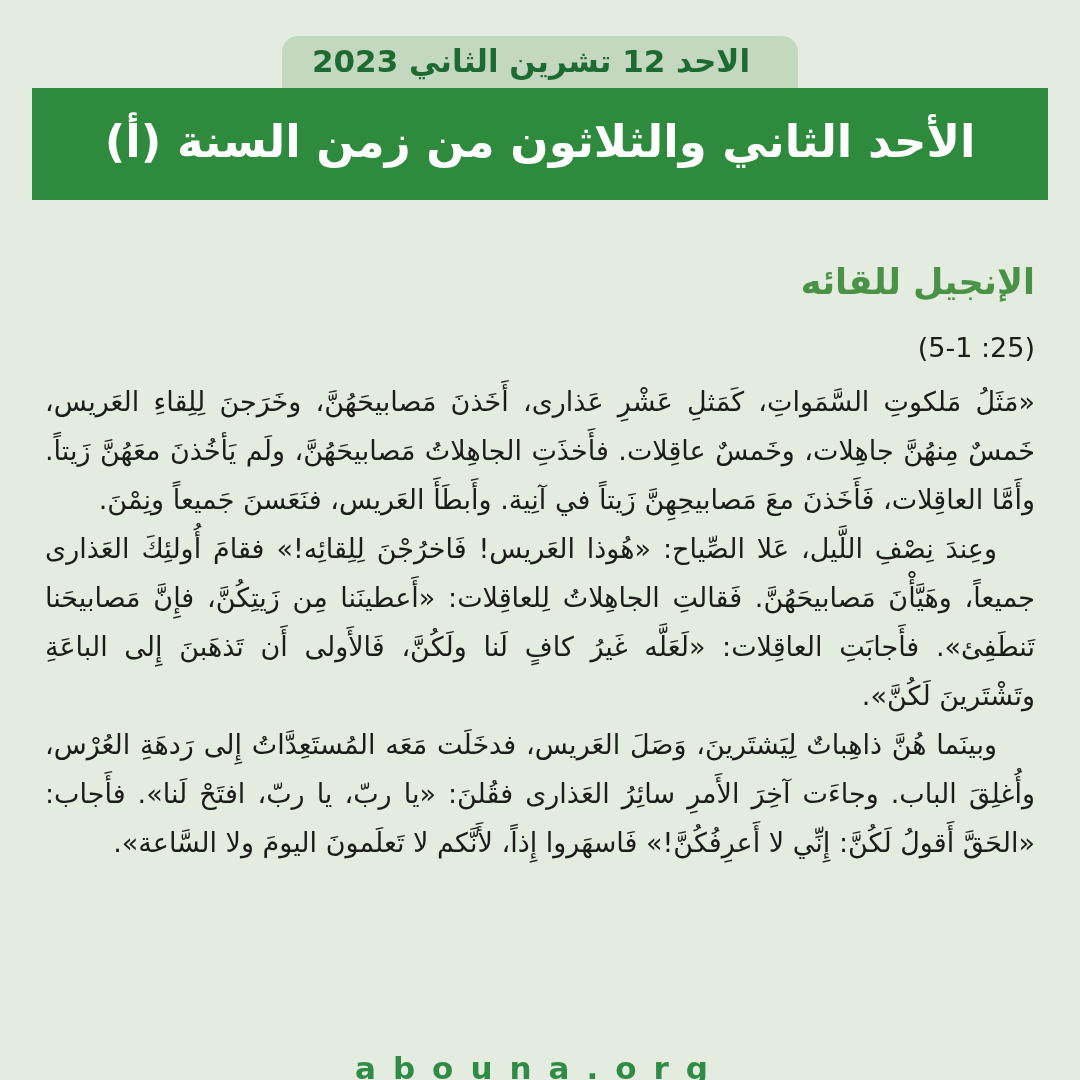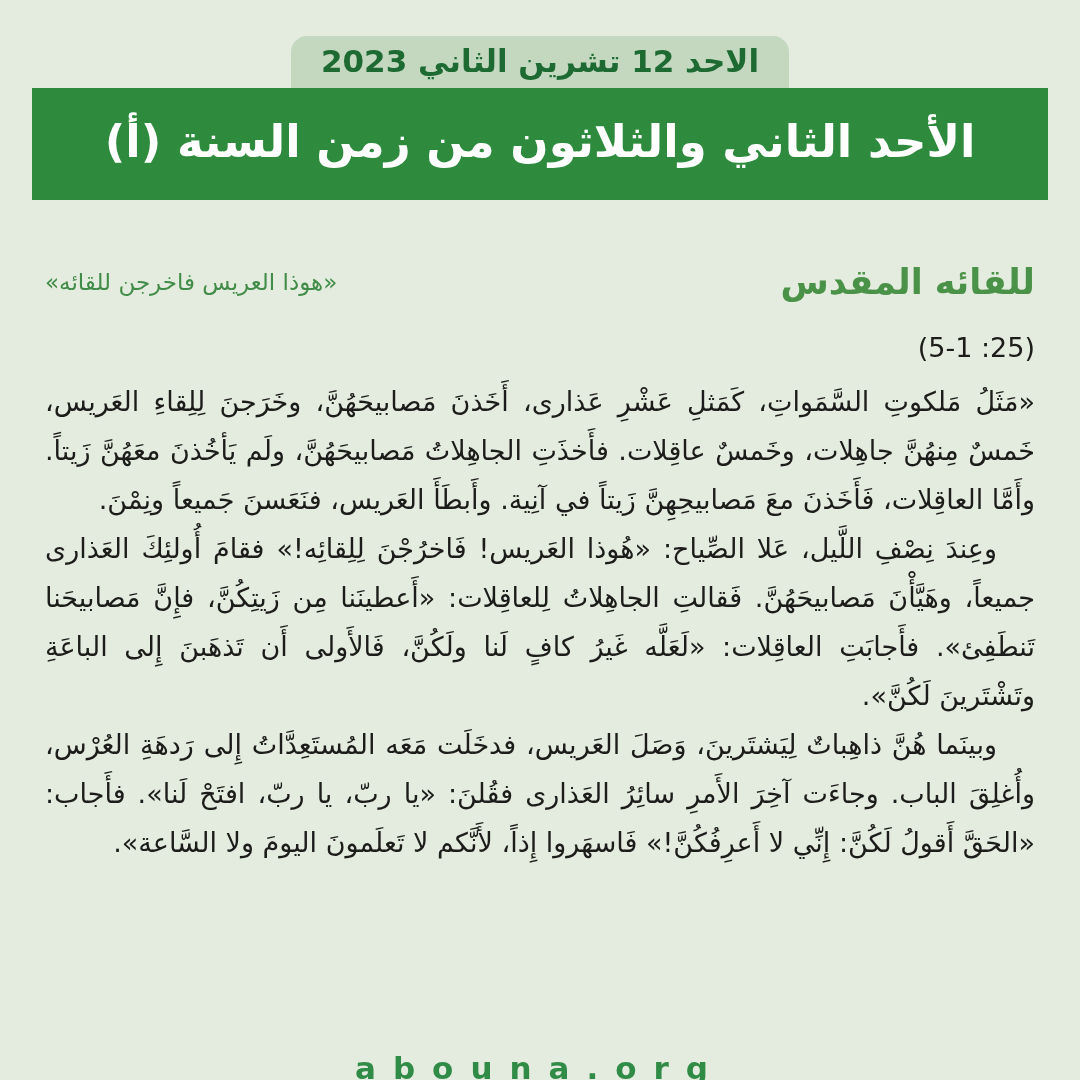--- a/index.html
+++ b/index.html
@@ -16,21 +16,21 @@
     background: #e4ecdf;
   }
   
   .date-pill {
     width: max-content;
     margin: 36px auto 0 auto;
     background: #c3d8bf;
     color: #1d6a32;
     font-size: 31px;
     font-weight: bold;
-    padding: 7px 30px 9px 30px;
+    padding: 7px 48px 9px 30px;
     border-radius: 16px 16px 0 0;
     direction: rtl;
     text-align: center;
   }
   
   .title-banner {
     margin: 0 32px;
     background: #2e8b3e;
     color: #ffffff;
     text-align: center;
@@ -106,22 +106,21 @@
 
 <div class="page">
 
   <div class="date-pill">الاحد 12 تشرين الثاني 2023</div>
 
   <div class="title-banner">الأحد الثاني والثلاثون من زمن السنة (أ)</div>
 
   <div class="content">
 
     <div class="section-row">
-      <div class="section-heading">للقائه المقدس</div>
-      <div class="section-quote">«هوذا العريس فاخرجن للقائه»</div>
+      <div class="section-heading">الإنجيل للقائه</div>
     </div>
 
     <div class="reading-row">
       <div class="reference">(5-1 :25)</div>
     </div>
 
     <div class="body-text">
       <p>«مَثَلُ مَلكوتِ السَّمَواتِ، كَمَثلِ عَشْرِ عَذارى، أَخَذنَ مَصابيحَهُنَّ، وخَرَجنَ لِلِقاءِ العَريس، خَمسٌ مِنهُنَّ جاهِلات، وخَمسٌ عاقِلات. فأَخذَتِ الجاهِلاتُ مَصابيحَهُنَّ، ولَم يَأخُذنَ معَهُنَّ زَيتاً. وأَمَّا العاقِلات، فَأَخَذنَ معَ مَصابيحِهِنَّ زَيتاً في آنِية. وأَبطَأَ العَريس، فنَعَسنَ جَميعاً ونِمْنَ.</p>
       <p class="indent">وعِندَ نِصْفِ اللَّيل، عَلا الصِّياح: «هُوذا العَريس! فَاخرُجْنَ لِلِقائِه!» فقامَ أُولئِكَ العَذارى جميعاً، وهَيَّأْنَ مَصابيحَهُنَّ. فَقالتِ الجاهِلاتُ لِلعاقِلات: «أَعطينَنا مِن زَيتِكُنَّ، فإِنَّ مَصابيحَنا تَنطَفِئ». فأَجابَتِ العاقِلات: «لَعَلَّه غَيرُ كافٍ لَنا ولَكُنَّ، فَالأَولى أَن تَذهَبنَ إِلى الباعَةِ وتَشْتَرينَ لَكُنَّ».</p>
       <p class="indent">وبينَما هُنَّ ذاهِباتٌ لِيَشتَرينَ، وَصَلَ العَريس، فدخَلَت مَعَه المُستَعِدَّاتُ إِلى رَدهَةِ العُرْس، وأُغلِقَ الباب. وجاءَت آخِرَ الأَمرِ سائِرُ العَذارى فقُلنَ: «يا ربّ، يا ربّ، افتَحْ لَنا». فأَجاب: «الحَقَّ أَقولُ لَكُنَّ: إِنِّي لا أَعرِفُكُنَّ!» فَاسهَروا إِذاً، لأَنَّكم لا تَعلَمونَ اليومَ ولا السَّاعة».</p>

